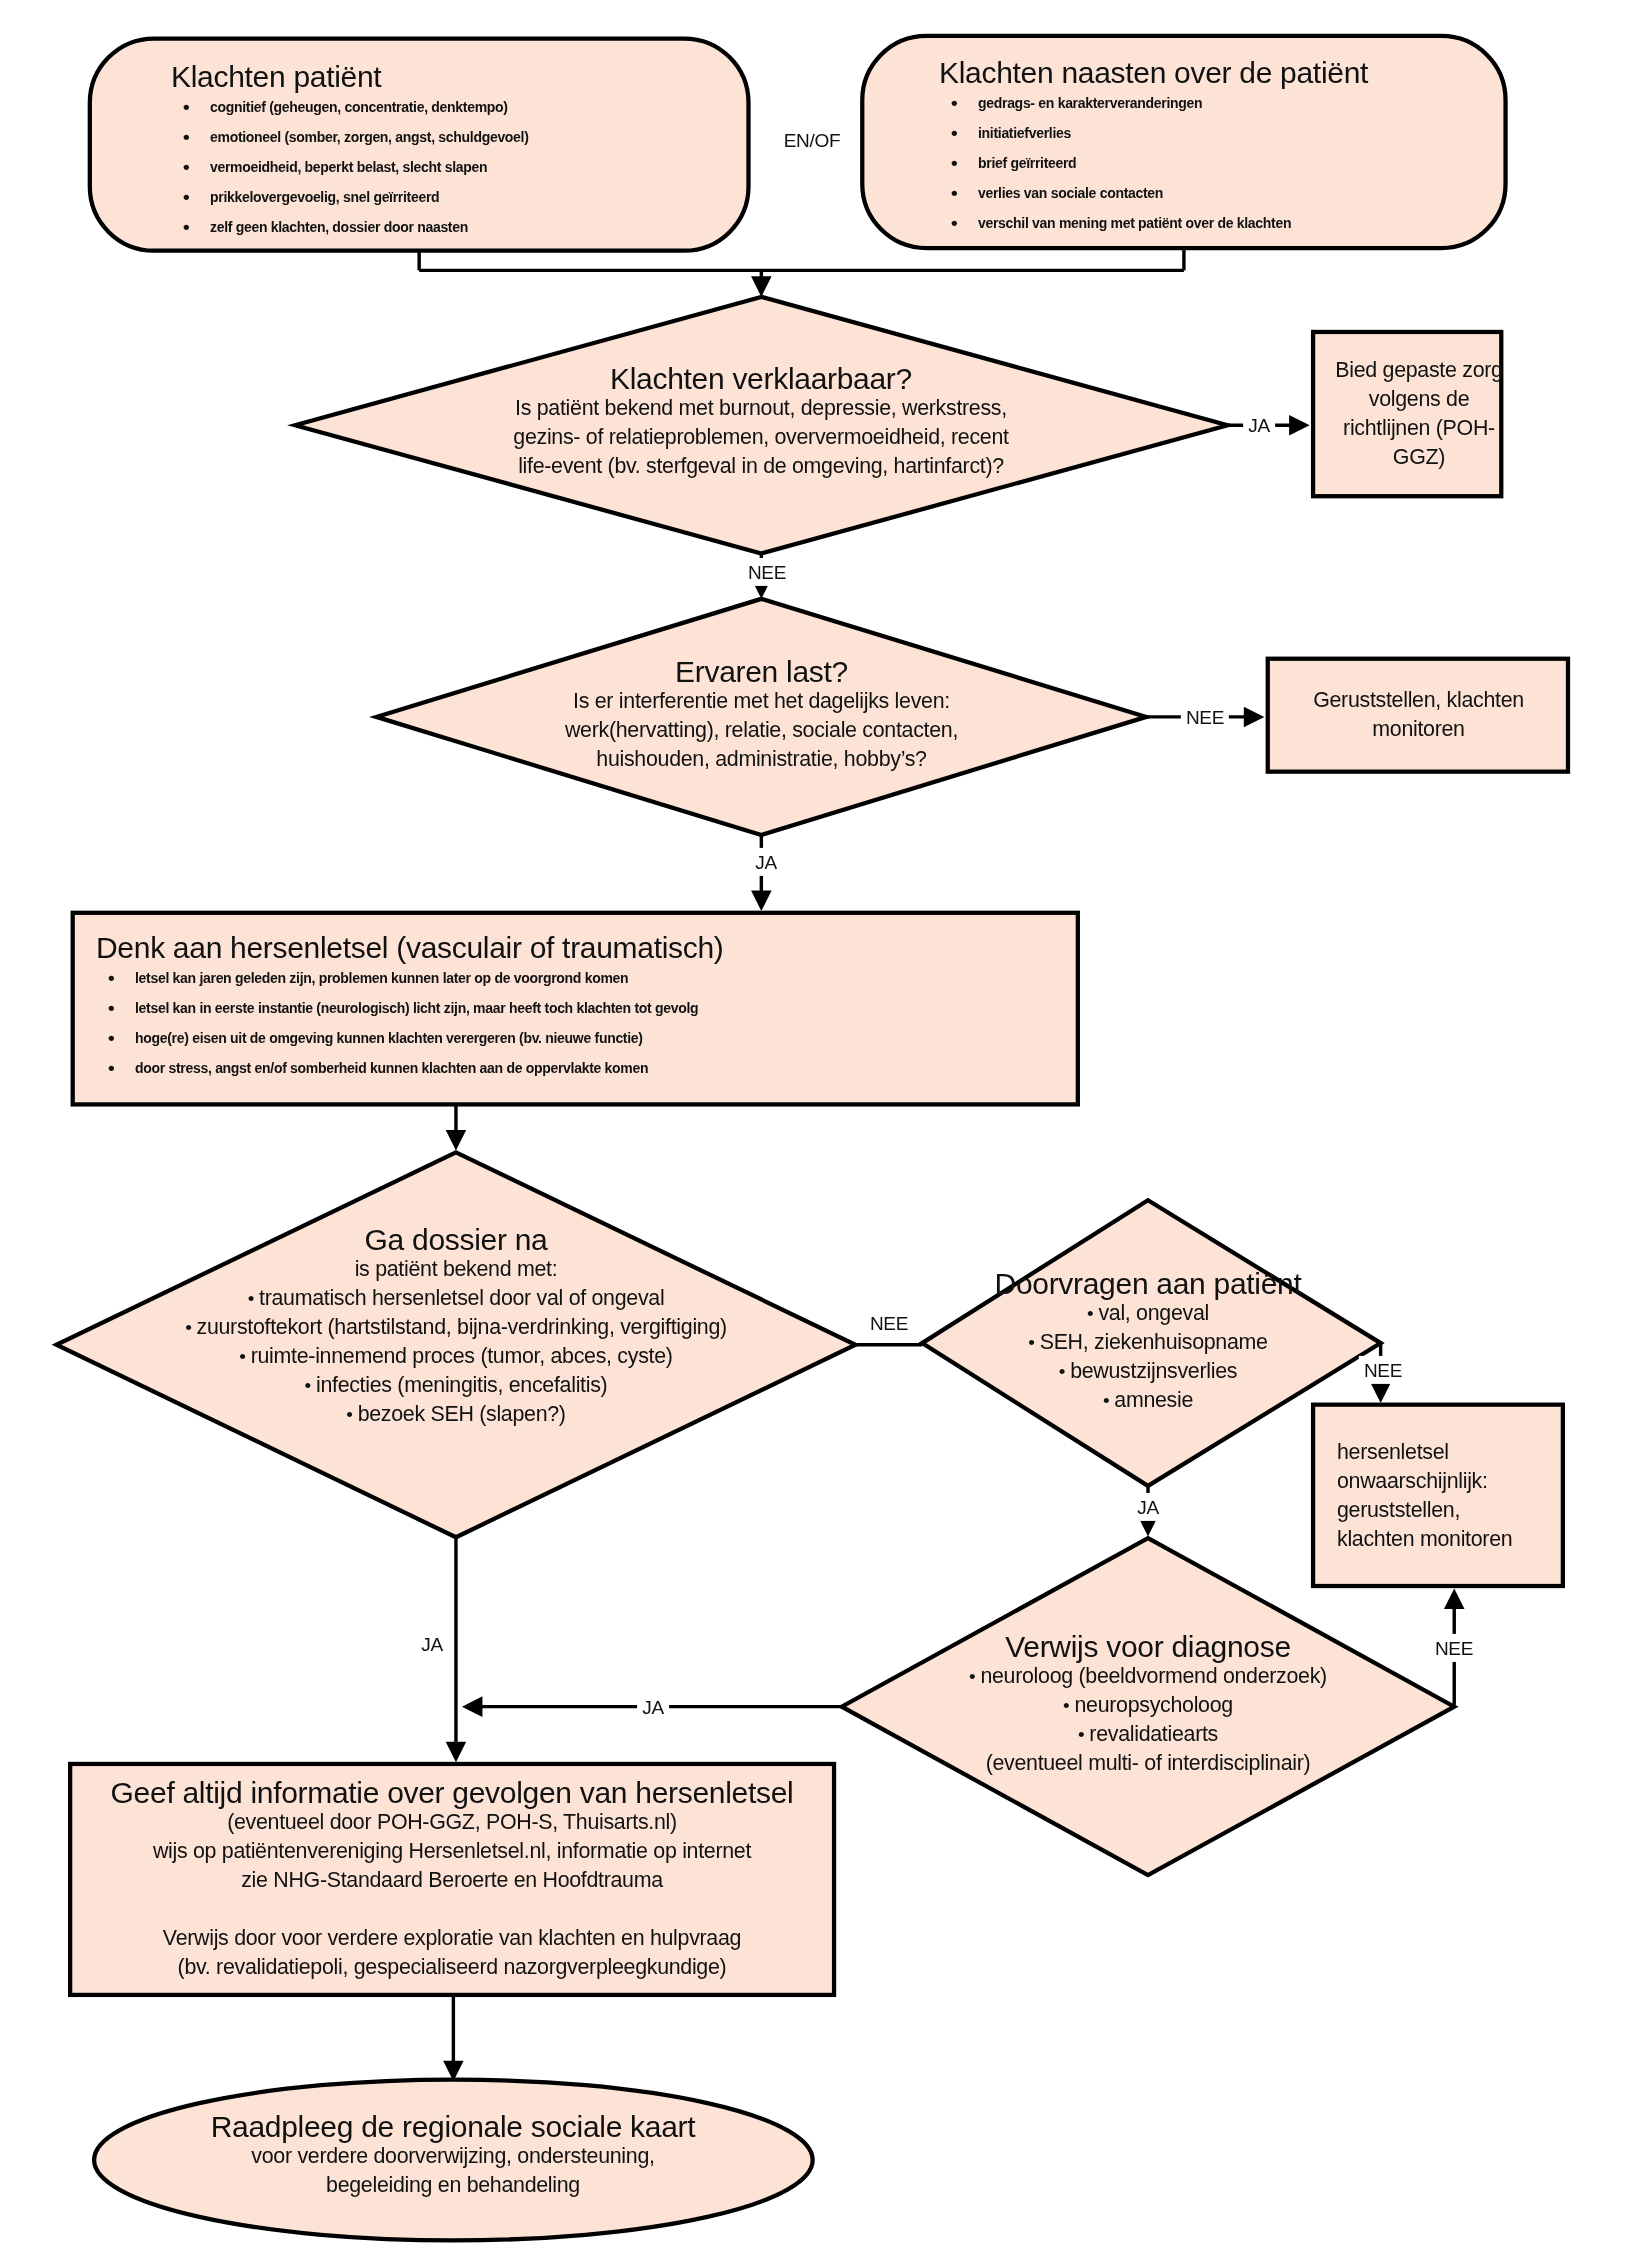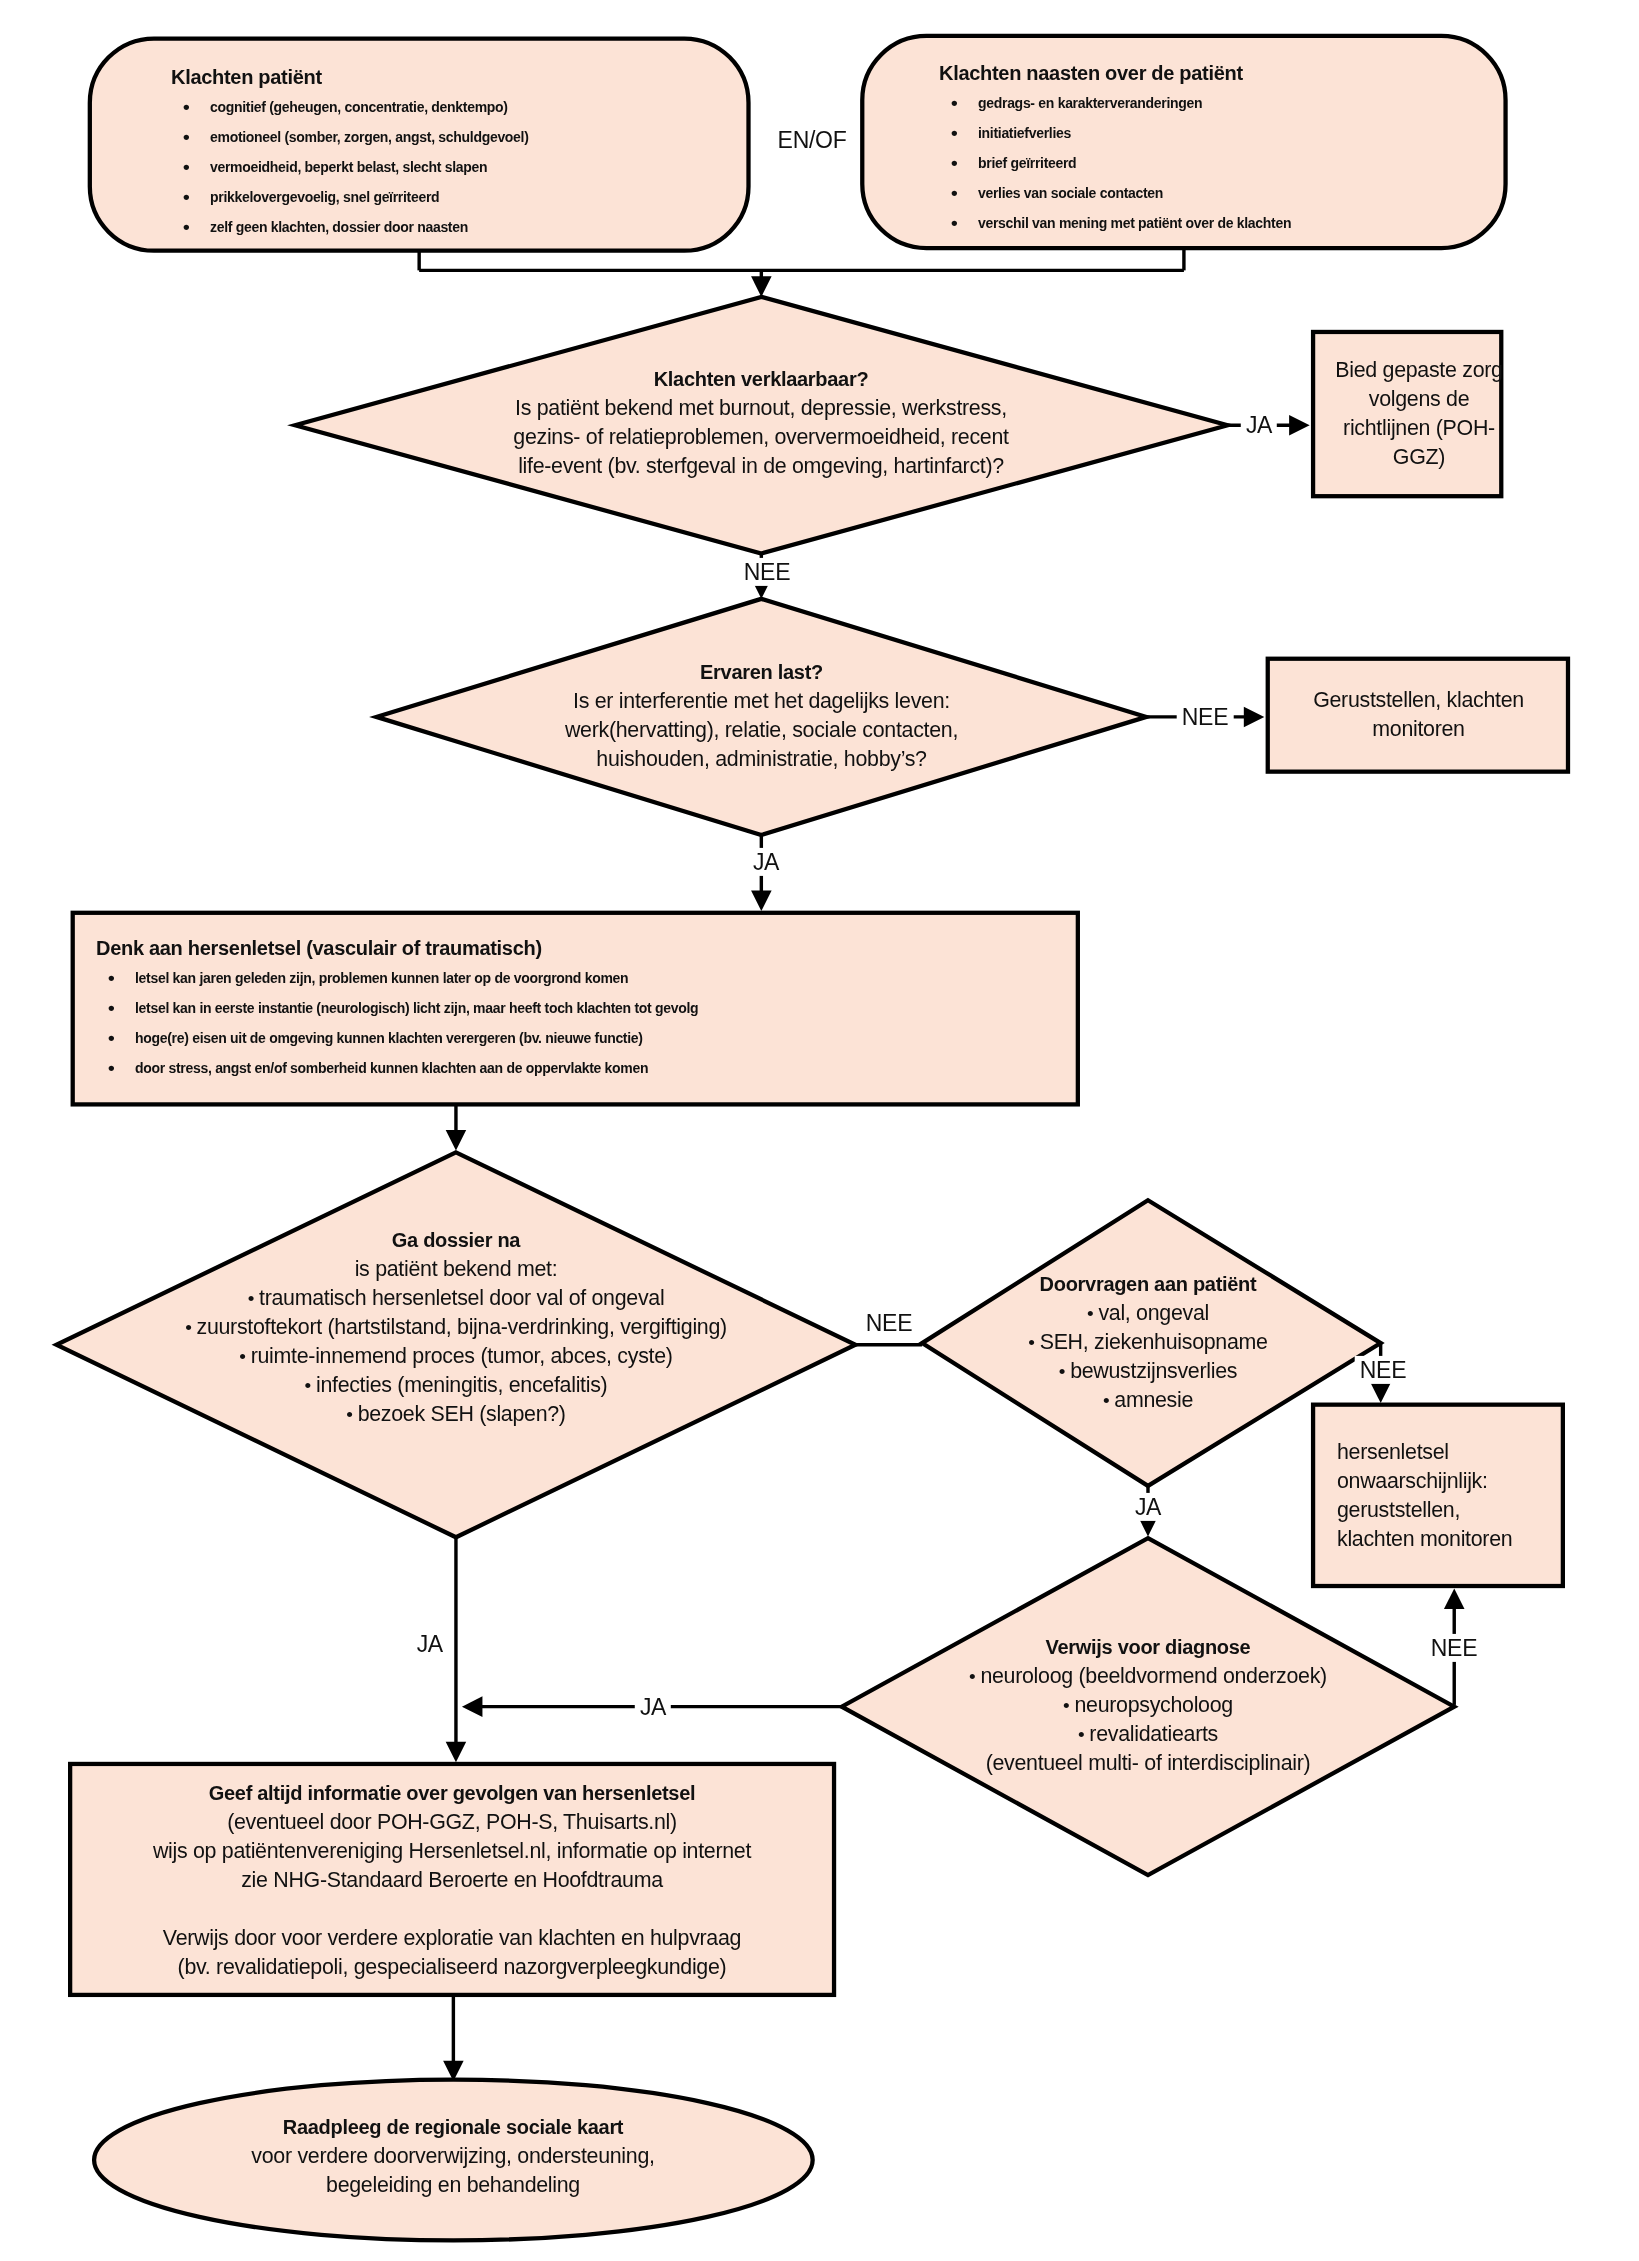--- a/index.html
+++ b/index.html
@@ -3,34 +3,34 @@
 <meta charset="utf-8">
 <style>
   html,body{margin:0;padding:0;background:#fff;}
   #canvas{
     position:relative;width:1639px;height:2261px;background:#fff;overflow:hidden;
     font-family:"Liberation Sans",sans-serif;color:#111;
     -webkit-font-smoothing:antialiased;letter-spacing:-0.3px;
   }
   #wires{position:absolute;left:0;top:0;width:1639px;height:2261px;}
   .node-text{position:absolute;}
-  .node-title{font-weight:700;font-size:20px;line-height:30px;}
+  .node-title{font-weight:400;font-size:30px;line-height:30px;}
   .node-body{font-size:21.4px;line-height:29px;white-space:pre-line;}
   .centered{text-align:center;}
   
   .lbullet{position:relative;padding-left:39px;font-size:14px;line-height:30px;font-weight:bold;}
   .lbullet::before{content:"•";position:absolute;left:12px;top:0;font-size:19px;}
   
   .cbullet{font-size:21.4px;line-height:29px;text-align:center;}
   .cbullet::before{content:"• ";font-size:19px;}
   
   .boxflex{position:absolute;display:flex;align-items:center;justify-content:center;}
   .edge-label{
     position:absolute;transform:translate(-50%,-50%);background:#fff;
-    font-size:23px;line-height:23px;padding:2.6px 5.1px;white-space:nowrap;
+    font-size:19px;line-height:23px;padding:2.6px 5.1px;white-space:nowrap;
   }
   .edge-label.right-anchored{transform:translate(-100%,-50%);}
 </style>
 </head>
 <body style="background: rgb(255, 255, 255);">
 
 <div id="canvas">
 
   <svg id="wires" viewBox="0 0 1916 2643">
     <g stroke="var(--line)" stroke-width="4" fill="none">

